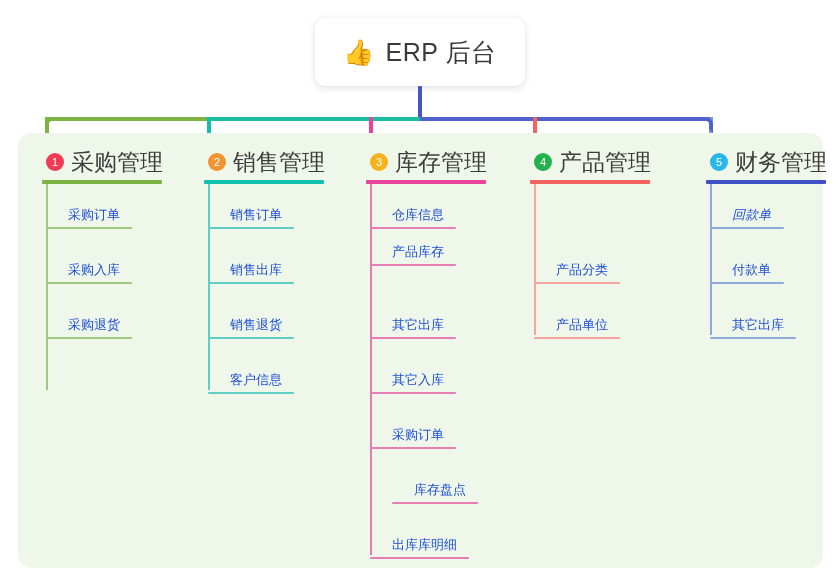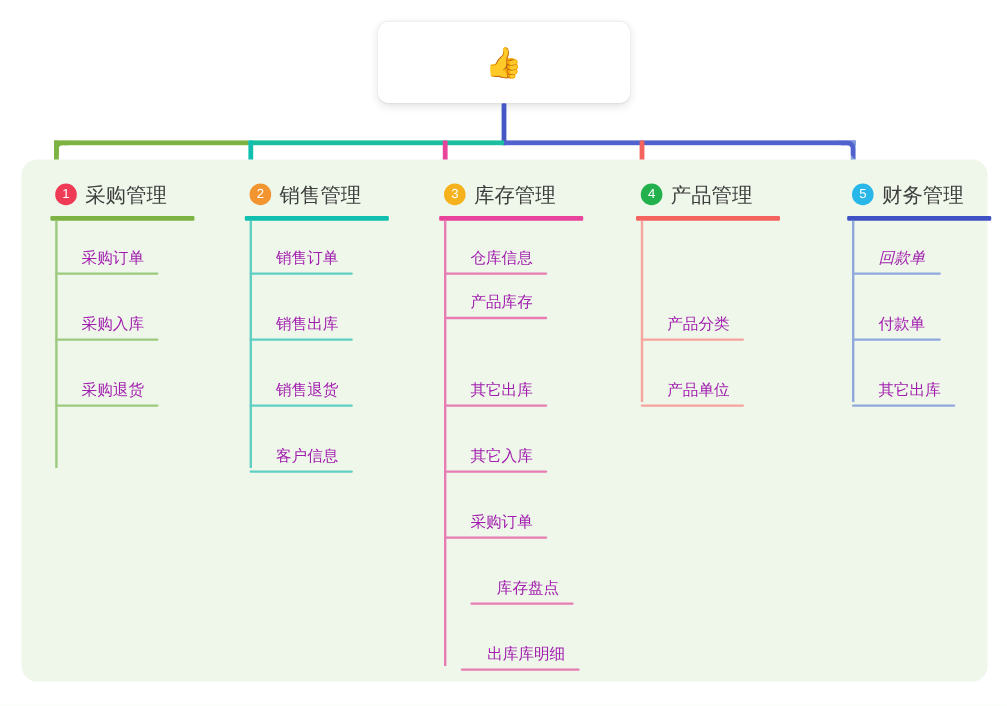--- a/index.html
+++ b/index.html
@@ -105,55 +105,56 @@
     height: 18px;
     border-radius: 50%;
     color: #ffffff;
     font-size: 11px;
     line-height: 18px;
     text-align: center;
     flex: 0 0 auto;
     font-family: "Liberation Sans", sans-serif;
   }
   .col-title {
-    font-size: 17px;
+    font-size: 23px;
     color: #3d3d3d;
     white-space: nowrap;
   }
   .col-rule {
     height: 4px;
     border-radius: 1px;
     margin-top: 3px;
   }
   .col-spine {
     position: absolute;
     left: 4px;
     width: 2px;
   }
   .leaf {
     position: absolute;
     left: 4px;
   }
   .leaf-text {
     font-size: 13px;
-    color: #a21caf;
+    color: #1d4ed8;
     white-space: nowrap;
     padding: 0 0 4px 22px;
     line-height: 16px;
   }
   .leaf-rule {
     height: 2px;
     border-radius: 1px;
   }
 </style>
 </head>
 <body>
 
 <div id="root-node">
   <span id="root-emoji">👍</span>
+  <span id="root-label">ERP 后台</span>
 </div>
 
 <div id="connectors">
     <div class="stem" style="left: 418px; top: 86px; height: 35px; background: rgb(68, 87, 196);"></div>
     <div class="hbar-seg" style="left: 45px; width: 162px; background: rgb(124, 179, 66);"></div>
     <div class="hbar-seg" style="left: 207px; width: 213px; background: rgb(27, 191, 160);"></div>
     <div class="hbar-seg" style="left: 420px; width: 293px; background: rgb(81, 97, 206);"></div>
     <div class="stem" style="left: 45px; top: 117px; height: 31px; background: rgb(124, 179, 66); border-bottom-left-radius: 2px; border-bottom-right-radius: 2px;"></div>
     <div class="stem" style="left: 207px; top: 117px; height: 31px; background: rgb(17, 191, 174); border-bottom-left-radius: 2px; border-bottom-right-radius: 2px;"></div>
     <div class="stem" style="left: 369px; top: 117px; height: 31px; background: rgb(232, 68, 155); border-bottom-left-radius: 2px; border-bottom-right-radius: 2px;"></div>
@@ -232,21 +233,21 @@
         <div class="leaf-rule" style="width: 86px; background: rgb(232, 124, 180);"></div>
       </div>
       <div class="leaf" style="top: 280px;">
         <div class="leaf-text">采购订单</div>
         <div class="leaf-rule" style="width: 86px; background: rgb(232, 124, 180);"></div>
       </div>
       <div class="leaf" style="top: 335px; margin-left: 22px;">
         <div class="leaf-text">库存盘点</div>
         <div class="leaf-rule" style="width: 86px; background: rgb(232, 124, 180);"></div>
       </div>
-      <div class="leaf" style="top: 390px; margin-left: 14px;">
+      <div class="leaf" style="top: 390px;">
         <div class="leaf-text">出库库明细</div>
         <div class="leaf-rule" style="width: 99px; background: rgb(232, 124, 180);"></div>
       </div>
     </div>
     <div class="column" style="left: 512px; top: 14px;">
       <div class="col-header">
         <span class="badge" style="background: rgb(34, 177, 76);">4</span>
         <span class="col-title">产品管理</span>
       </div>
       <div class="col-rule" style="width: 120px; background: rgb(244, 99, 94);"></div>

